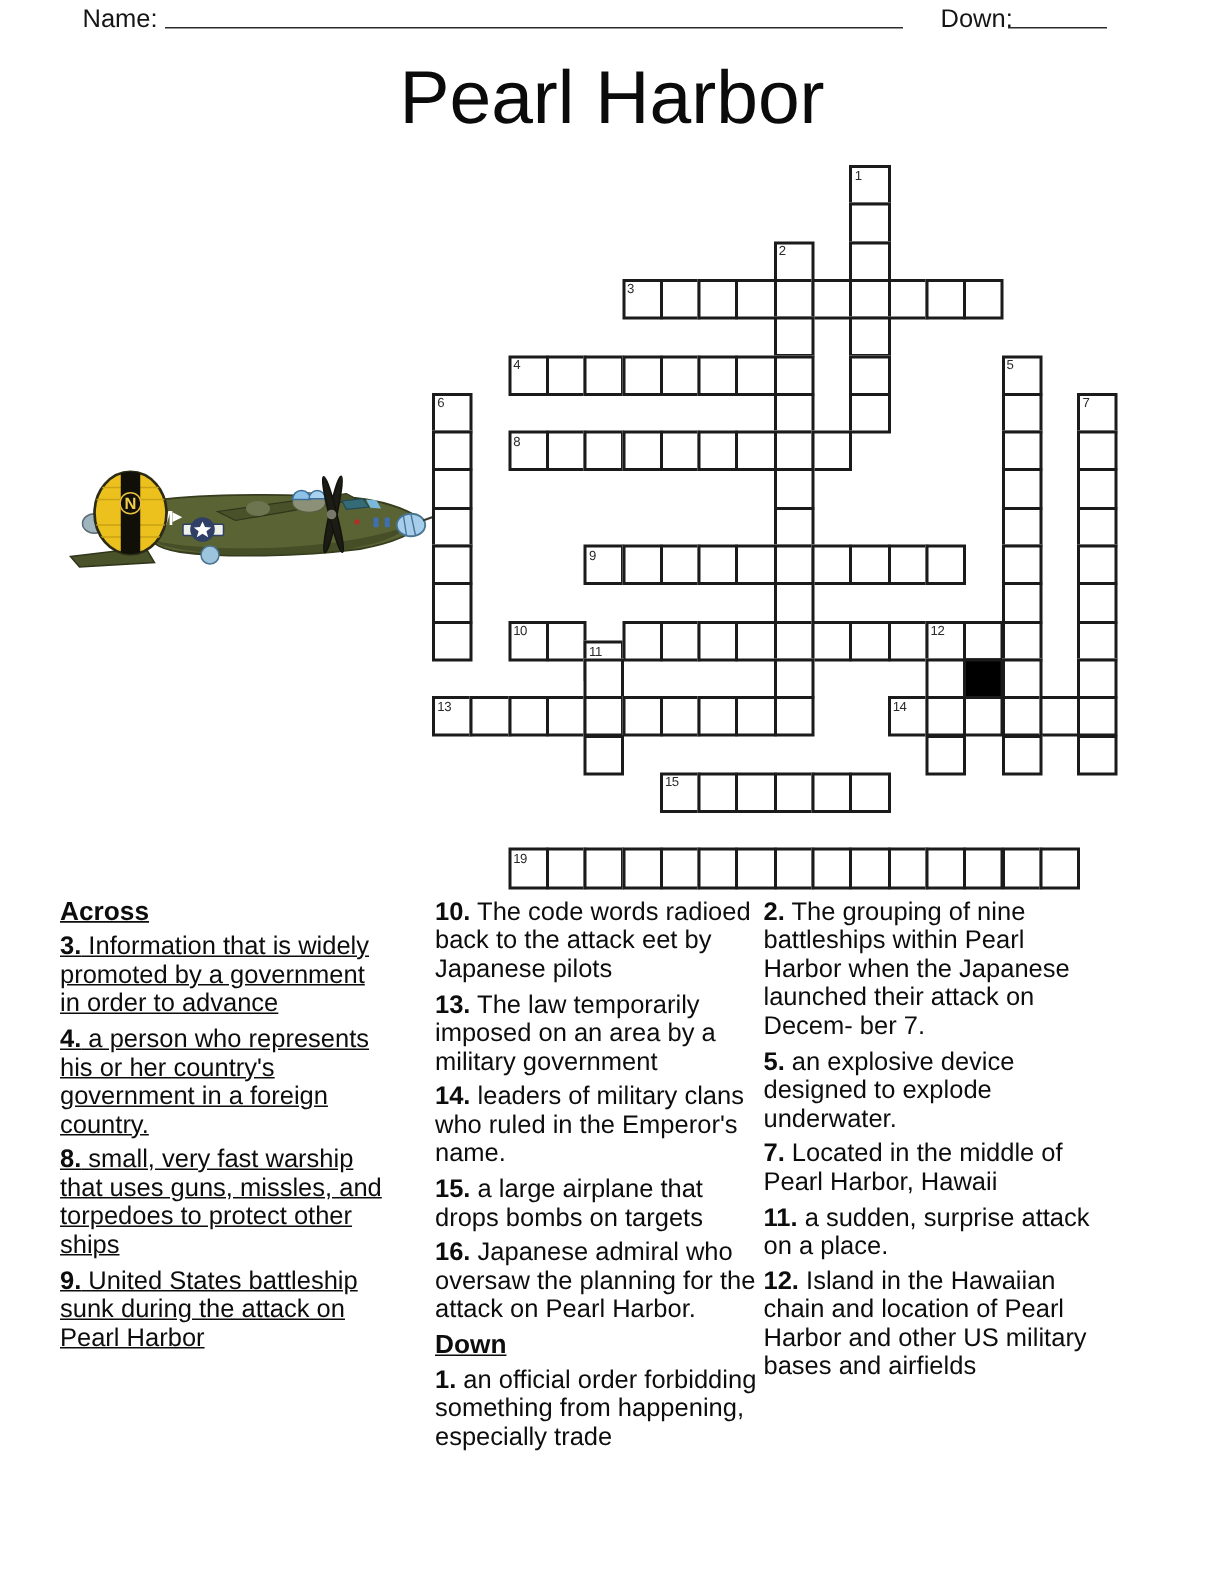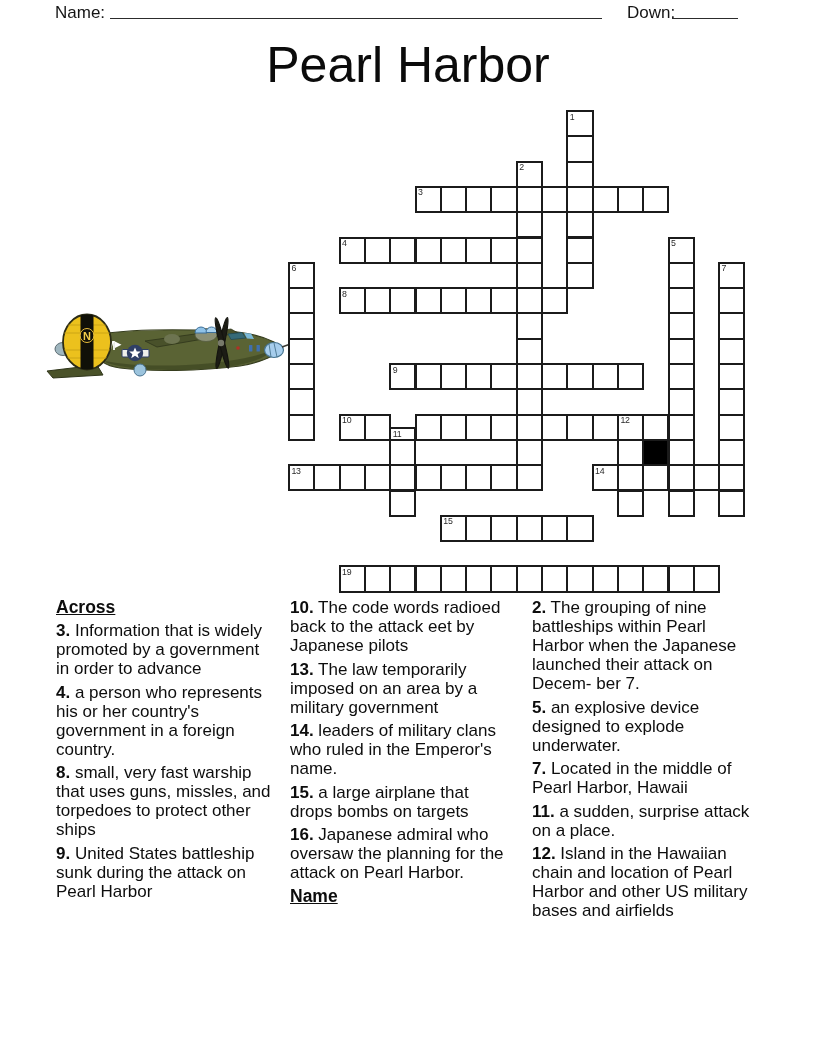--- a/index.html
+++ b/index.html
@@ -33,23 +33,23 @@
     border: 2px solid #1b1b1b; background: #ffffff;
   }
   .cell.black { background: #000000; }
   .cnum {
     position: absolute; left: 1.5px; top: 0.5px;
     font-size: 8.8px; line-height: 9px; color: #2a2a2a;
     letter-spacing: -0.3px;
   }
   
   .clue-col { position: absolute; top: 598px; font-size: 17px; line-height: 19px; color: #0d0d0d; }
-  .col1 { left: 56px;  width: 219px; }
+  .col1 { left: 40px;  width: 219px; text-decoration: underline; }
   .col2 { left: 290px; width: 219px; }
-  .col3 { left: 532px; width: 226px; }
+  .col3 { left: 509px; width: 226px; }
   .clue-heading { font-weight: bold; text-decoration: underline; font-size: 17.5px; margin-bottom: 4px; }
   .clue { margin-bottom: 4.5px; }
   .clue b { font-weight: bold; }
   
   .plane { position: absolute; left: 45px; top: 305px; }
 </style>
 </head>
 <body>
 
 <div class="page">
@@ -298,21 +298,22 @@
       <div class="clue"><b>4.</b> a person who represents his or her country's government in a foreign country.</div>
       <div class="clue"><b>8.</b> small, very fast warship that uses guns, missles, and torpedoes to protect other ships</div>
       <div class="clue"><b>9.</b> United States battleship sunk during the attack on Pearl Harbor</div>
     </div>
   <div class="clue-col col2">
       <div class="clue"><b>10.</b> The code words radioed back to the attack eet by Japanese pilots</div>
       <div class="clue"><b>13.</b> The law temporarily imposed on an area by a military government</div>
       <div class="clue"><b>14.</b> leaders of military clans who ruled in the Emperor's name.</div>
       <div class="clue"><b>15.</b> a large airplane that drops bombs on targets</div>
       <div class="clue"><b>16.</b> Japanese admiral who oversaw the planning for the attack on Pearl Harbor.</div>
-      <div class="clue-heading">Name</div>
+      <div class="clue-heading">Down</div>
+      <div class="clue"><b>1.</b> an official order forbidding something from happening, especially trade</div>
     </div>
   <div class="clue-col col3">
       <div class="clue"><b>2.</b> The grouping of nine battleships within Pearl Harbor when the Japanese launched their attack on Decem- ber 7.</div>
       <div class="clue"><b>5.</b> an explosive device designed to explode underwater.</div>
       <div class="clue"><b>7.</b> Located in the middle of Pearl Harbor, Hawaii</div>
       <div class="clue"><b>11.</b> a sudden, surprise attack on a place.</div>
       <div class="clue"><b>12.</b> Island in the Hawaiian chain and location of Pearl Harbor and other US military bases and airfields</div>
     </div>
 
 </div>

